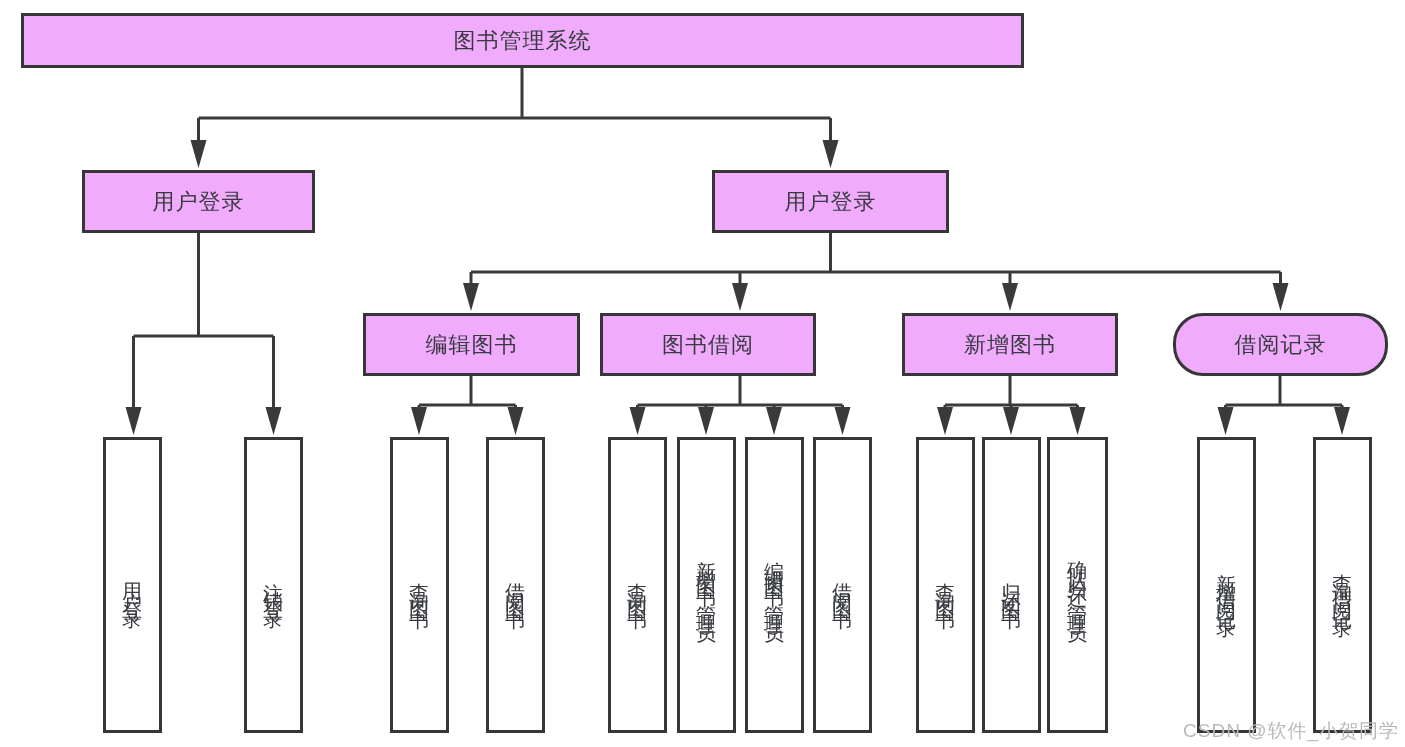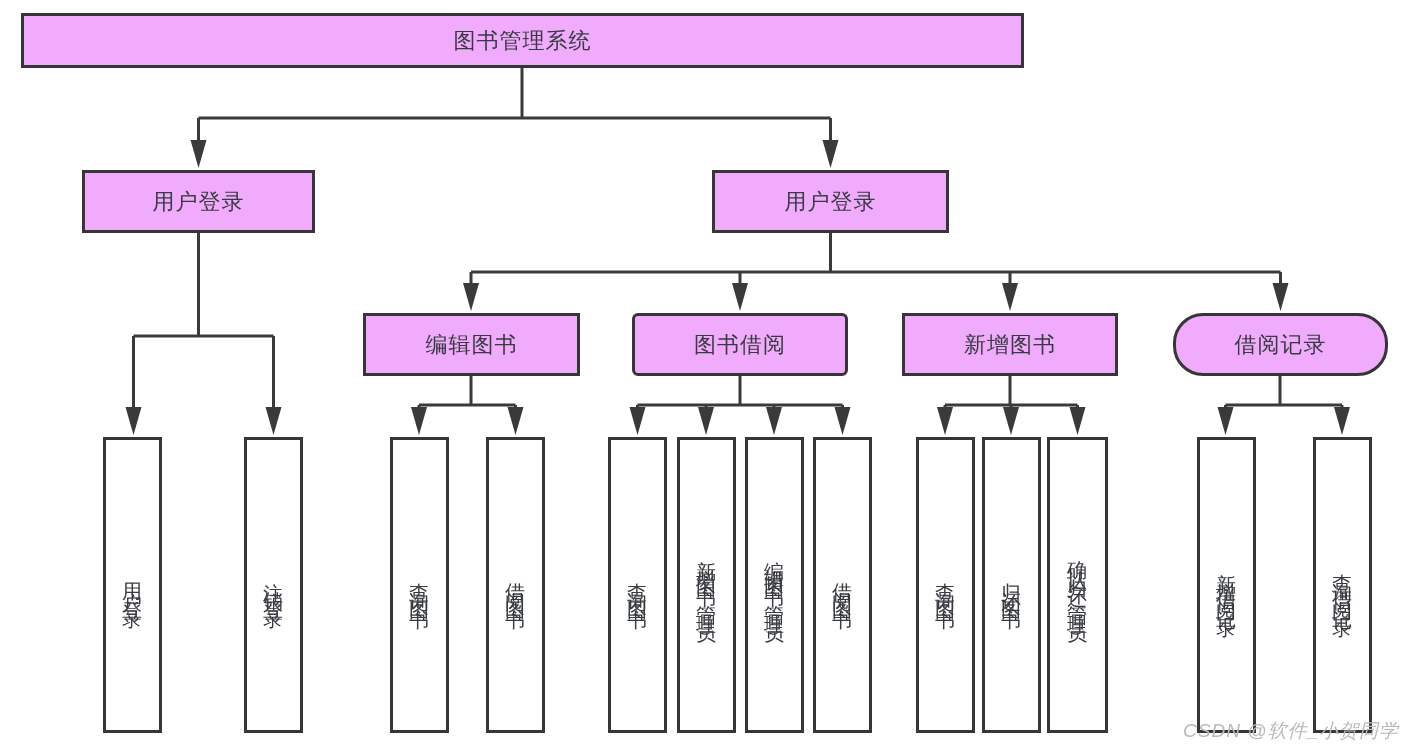--- a/index.html
+++ b/index.html
@@ -26,21 +26,21 @@
     top:437px;width:59px;height:296px;
     border:3px solid var(--border,#363636);
     background:#ffffff;
     display:flex;align-items:center;justify-content:center;
     writing-mode:vertical-rl;text-orientation:mixed;
     font-size:20px;letter-spacing:9px;color:var(--text,#373a3f);
     line-height:1;
   }
   .watermark{
     position:absolute;right:6px;bottom:3px;z-index:5;
-    font-size:19px;color:var(--watermark,#b9b9b9);letter-spacing:1px;font-style:italic;
+    font-size:19px;color:var(--watermark,#b9b9b9);letter-spacing:1px;
   }
 </style>
 </head>
 <body>
 
 <div id="canvas">
 
   <svg id="connectors" width="1405" height="747" viewBox="0 0 1405 747">
 
     <g>
@@ -124,21 +124,21 @@
   <div class="hbox" style="left:82px;top:170px;width:233px;height:63px;">
     <span>用户登录</span>
   </div>
   <div class="hbox" style="left:712px;top:170px;width:237px;height:63px;">
     <span>用户登录</span>
   </div>
 
   <div class="hbox" style="left:363px;top:313px;width:217px;height:63px;">
     <span>编辑图书</span>
   </div>
-  <div class="hbox" style="left:632px;top:313px;width:216px;height:63px;border-radius:6px;">
+  <div class="hbox" style="left:600px;top:313px;width:216px;height:63px;">
     <span>图书借阅</span>
   </div>
   <div class="hbox" style="left:902px;top:313px;width:216px;height:63px;">
     <span>新增图书</span>
   </div>
   <div class="hbox" style="left:1173px;top:313px;width:215px;height:63px;border-radius:30px;">
     <span>借阅记录</span>
   </div>
 
   <div class="leaf" style="left:103px;">用户登录</div>

